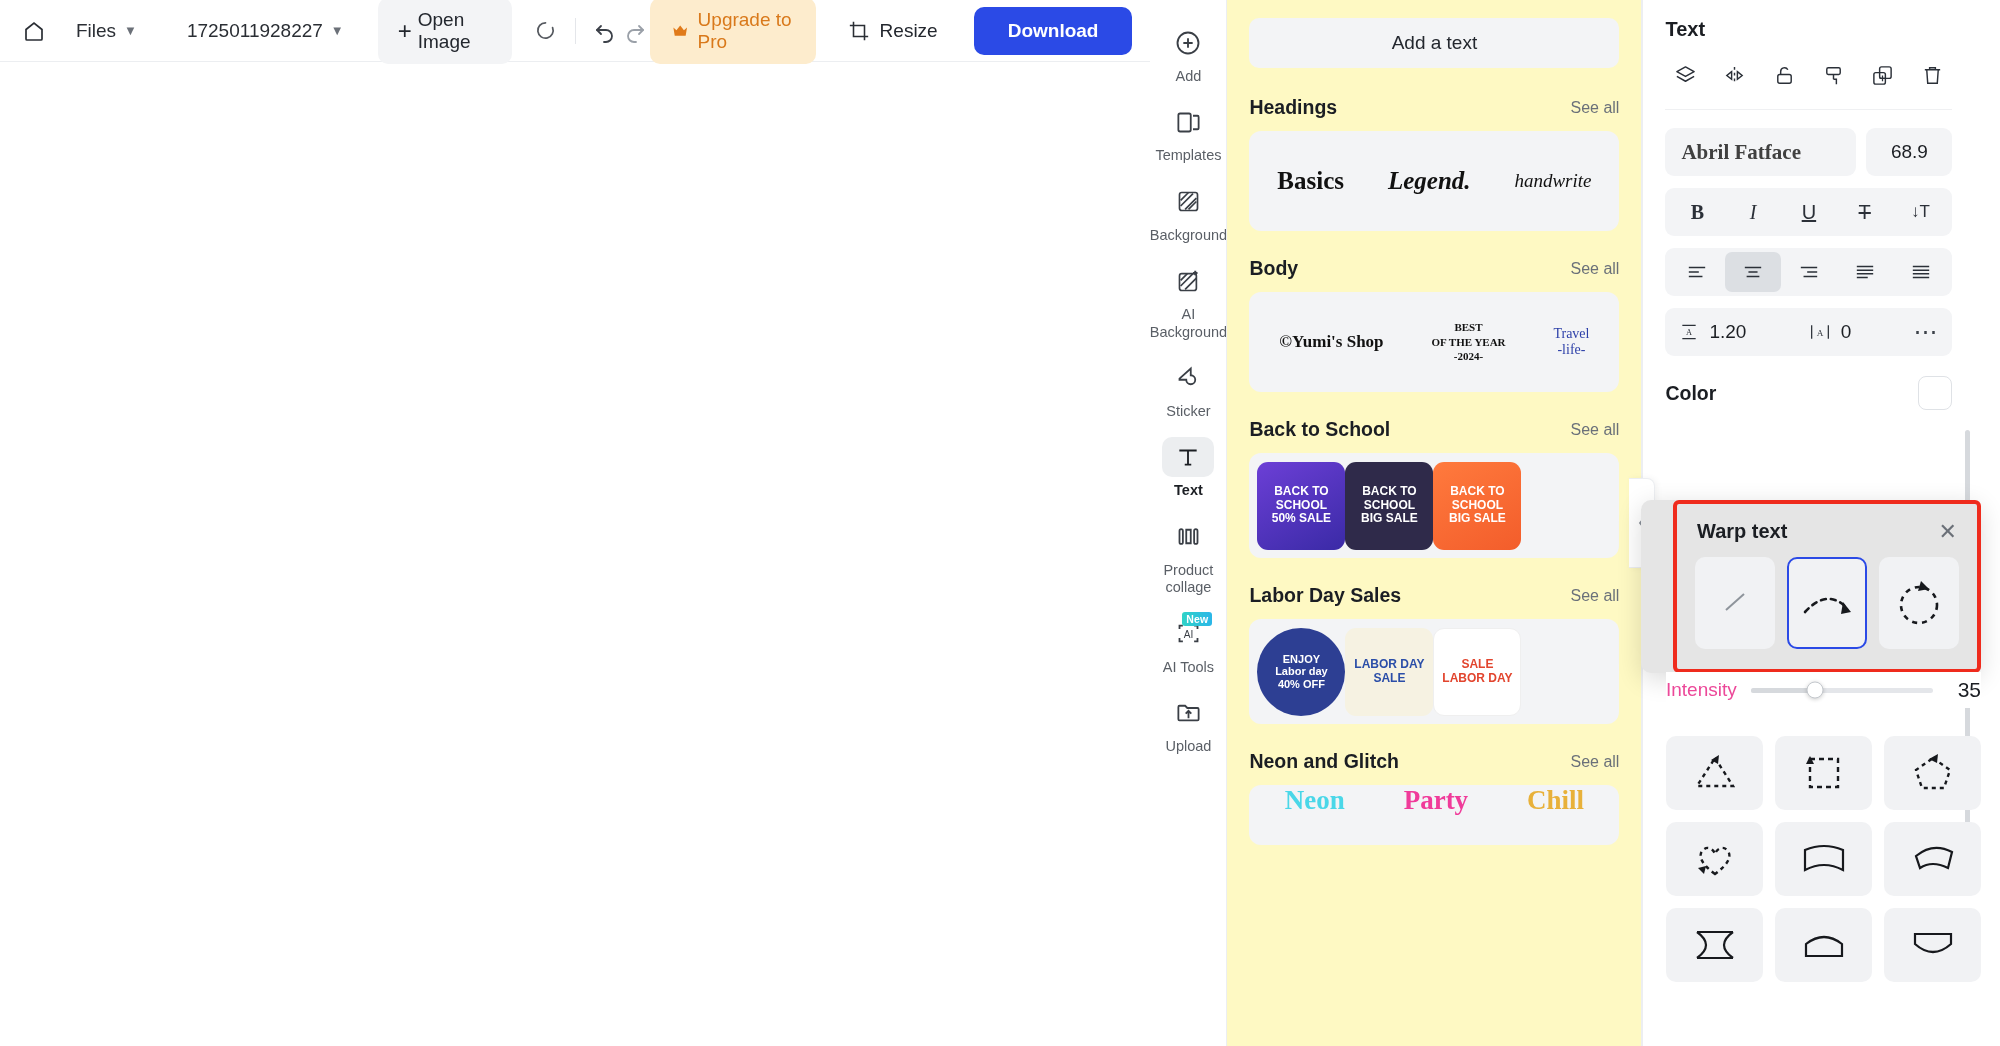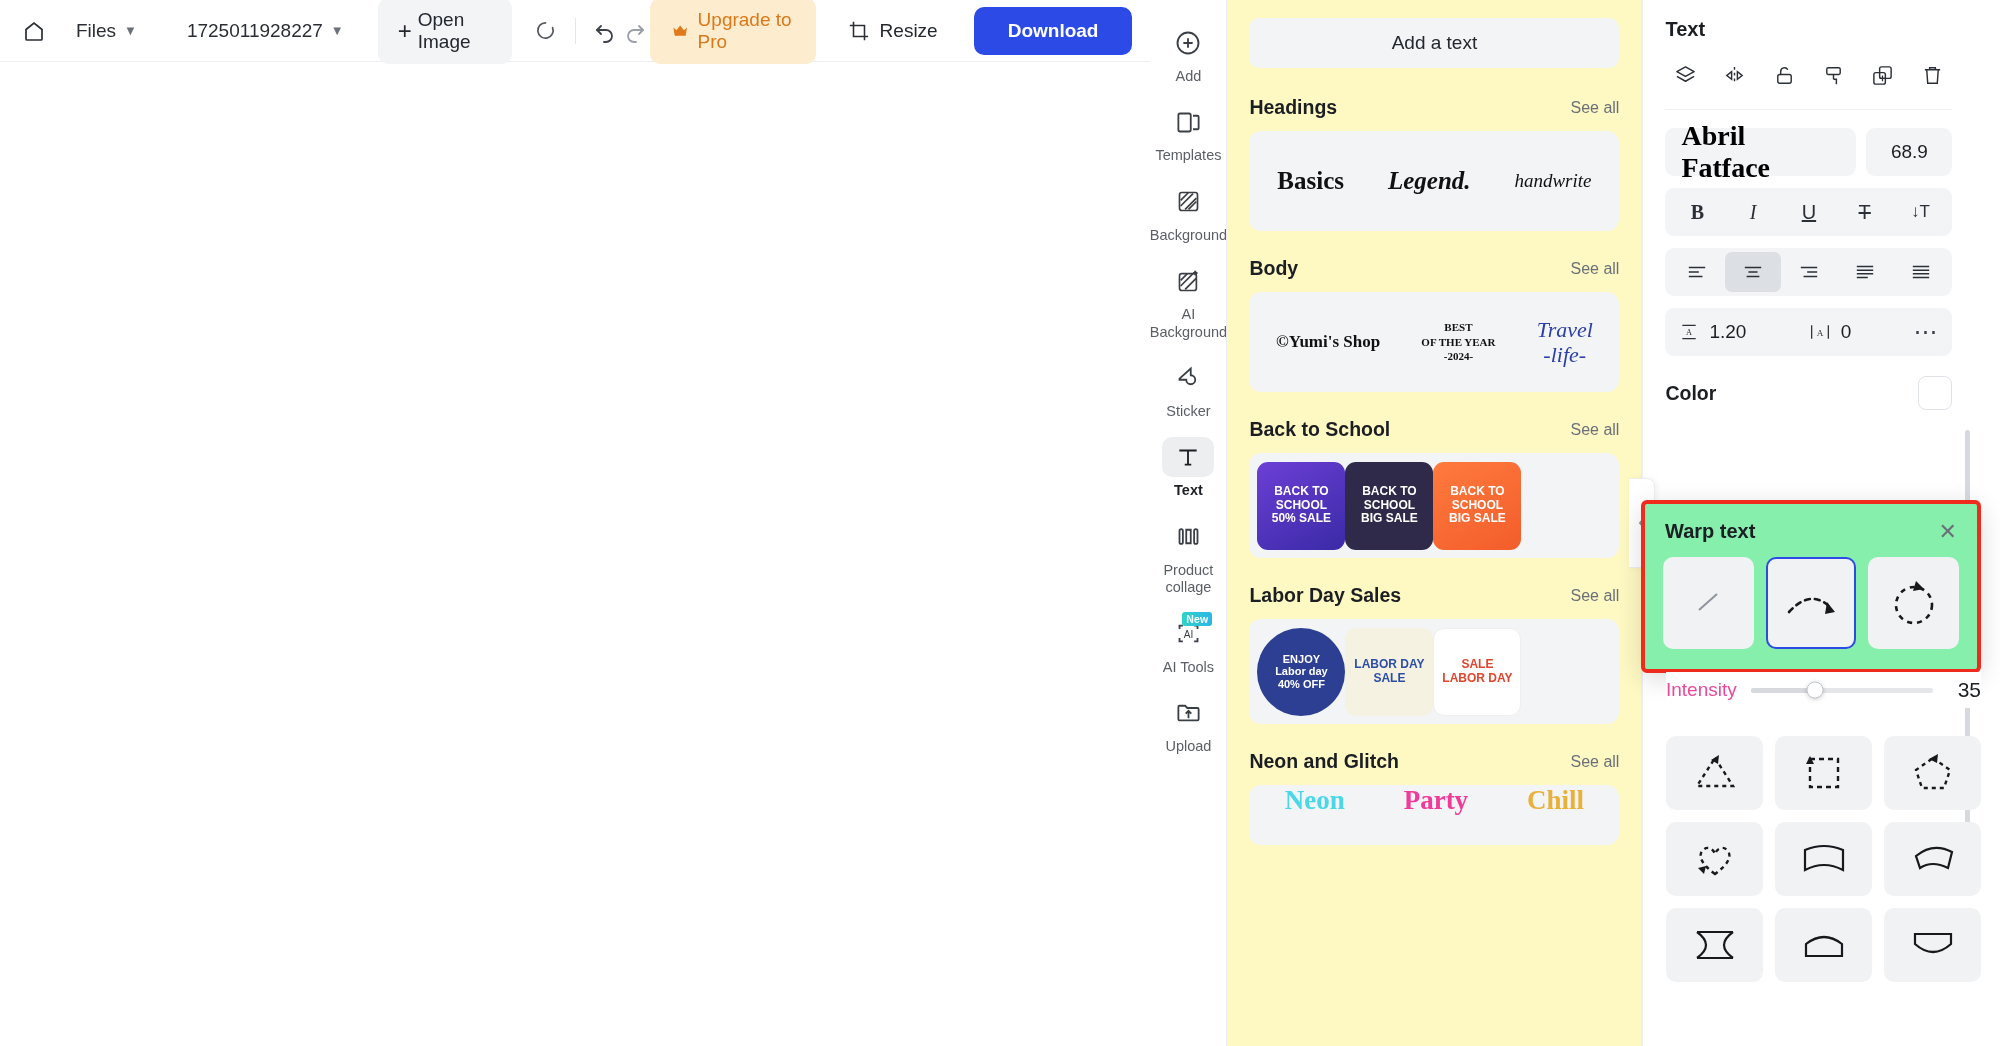--- a/index.html
+++ b/index.html
@@ -103,21 +103,21 @@
     align-items: center; justify-content: space-around; margin-bottom: 26px;
     overflow: hidden; padding: 0 6px;
   }
   .card.thumbs { height: 105px; justify-content: flex-start; padding: 8px; }
   .fchip { cursor: pointer; color: #111; text-align: center; }
   .f-basics { font-family: "Liberation Serif", serif; font-weight: 700; font-size: 25px; }
   .f-legend { font-family: "Liberation Serif", serif; font-style: italic; font-weight: 700; font-size: 25px; }
   .f-hand { font-family: "Liberation Serif", serif; font-size: 19px; font-style: italic; }
   .f-yumi { font-family: "Liberation Serif", serif; font-size: 17px; font-weight: 600; }
   .f-best { font-family: "Liberation Serif", serif; font-size: 11px; font-weight: 700; line-height: 1.35; }
-  .f-travel { font-family: "Liberation Serif", serif; font-size: 22px; color: #2c3fa8; font-style: italic; line-height: 1.15; }
+  .f-travel { font-family: "Liberation Serif", serif; font-size: 14px; color: #2c3fa8; line-height: 1.15; }
   .thumb {
     width: 88px; height: 88px; border-radius: 11px; cursor: pointer; flex: 0 0 88px;
     display: flex; align-items: center; justify-content: center; position: relative;
     overflow: hidden; color: #fff; font-weight: 800; font-size: 12px; text-align: center;
     line-height: 1.15; padding: 6px;
   }
   .t1 { background: linear-gradient(150deg,#6c3fd6,#3a2aa6); }
   .t2 { background: #2f2a4a; }
   .t3 { background: linear-gradient(150deg,#ff7a3d,#f35d2b); }
   .t4 { background: #2d3f93; border-radius: 50%; }
@@ -285,21 +285,21 @@
     padding-bottom: 16px; border-bottom: 1px solid #eff0f2; margin-bottom: 18px;
   }
   .r-ico {
     width: 40px; height: 36px; display: flex; align-items: center; justify-content: center;
     border-radius: 8px; cursor: pointer; color: #2b3038;
   }
   .fontrow { display: flex; gap: 10px; margin-bottom: 12px; }
   .fontbox {
     flex: 1; background: #f3f4f6; border-radius: 9px; height: 48px; display: flex;
     align-items: center; padding: 0 16px; font-family: "Liberation Serif", serif;
-    font-weight: 700; font-size: 28px; color: #000000; cursor: pointer;
+    font-weight: 700; font-size: 21px; color: #404040; cursor: pointer;
   }
   .sizebox {
     width: 86px; background: #f3f4f6; border-radius: 9px; height: 48px;
     display: flex; align-items: center; justify-content: center;
     font-size: 19px; color: #1b1e23; cursor: pointer;
   }
   .segrow {
     background: #f3f4f6; border-radius: 9px; height: 48px; display: flex;
     align-items: center; margin-bottom: 12px; padding: 4px;
   }
@@ -324,22 +324,23 @@
     border: 1px solid #dfe2e6; cursor: pointer;
   }
   .scrollbar {
     position: absolute; right: 4px; top: 430px; width: 5px; height: 430px;
     background: #d6d9dd; border-radius: 3px;
   }
 
   
   .warp-pop {
     position: absolute; left: 1641px; top: 500px; width: 340px;
-    background: #86efac; border-radius: 10px; z-index: 30;
+    background: #e5e5e5; border-radius: 10px; z-index: 30;
     box-shadow: 0 6px 26px rgba(0,0,0,.14);
+    padding-left: 32px;
   }
   .warp-hl { border: 4px solid #ef2b1d; border-radius: 6px; padding: 2px; }
   .warp-head {
     display: flex; align-items: center; justify-content: space-between;
     padding: 14px 18px 4px 18px;
   }
   .warp-title { font-size: 20px; font-weight: 700; color: #1b1e23; }
   .warp-x { font-size: 22px; color: #6b7078; cursor: pointer; line-height: 1; }
   .warp-opts { display: flex; gap: 12px; padding: 10px 16px 18px 16px; }
   .wopt {

